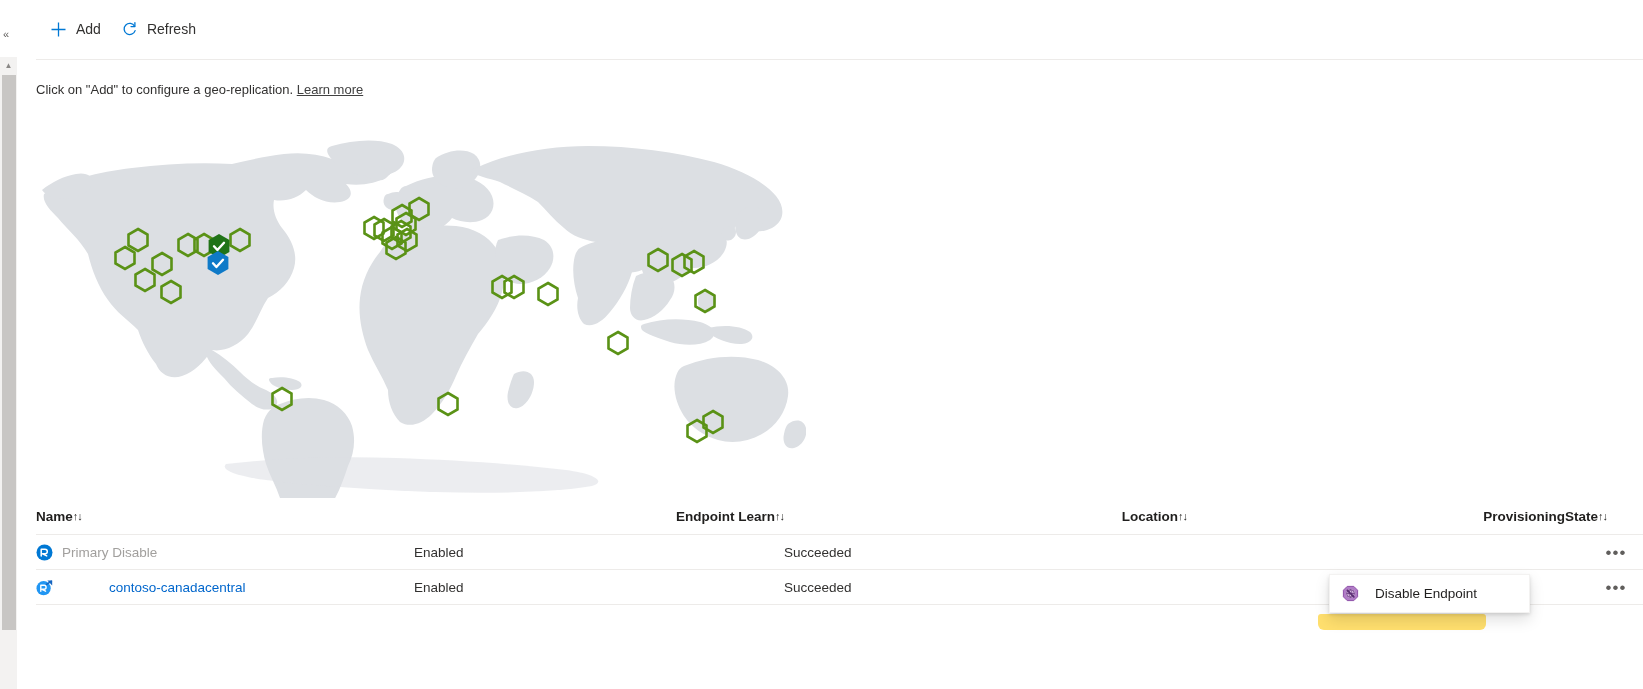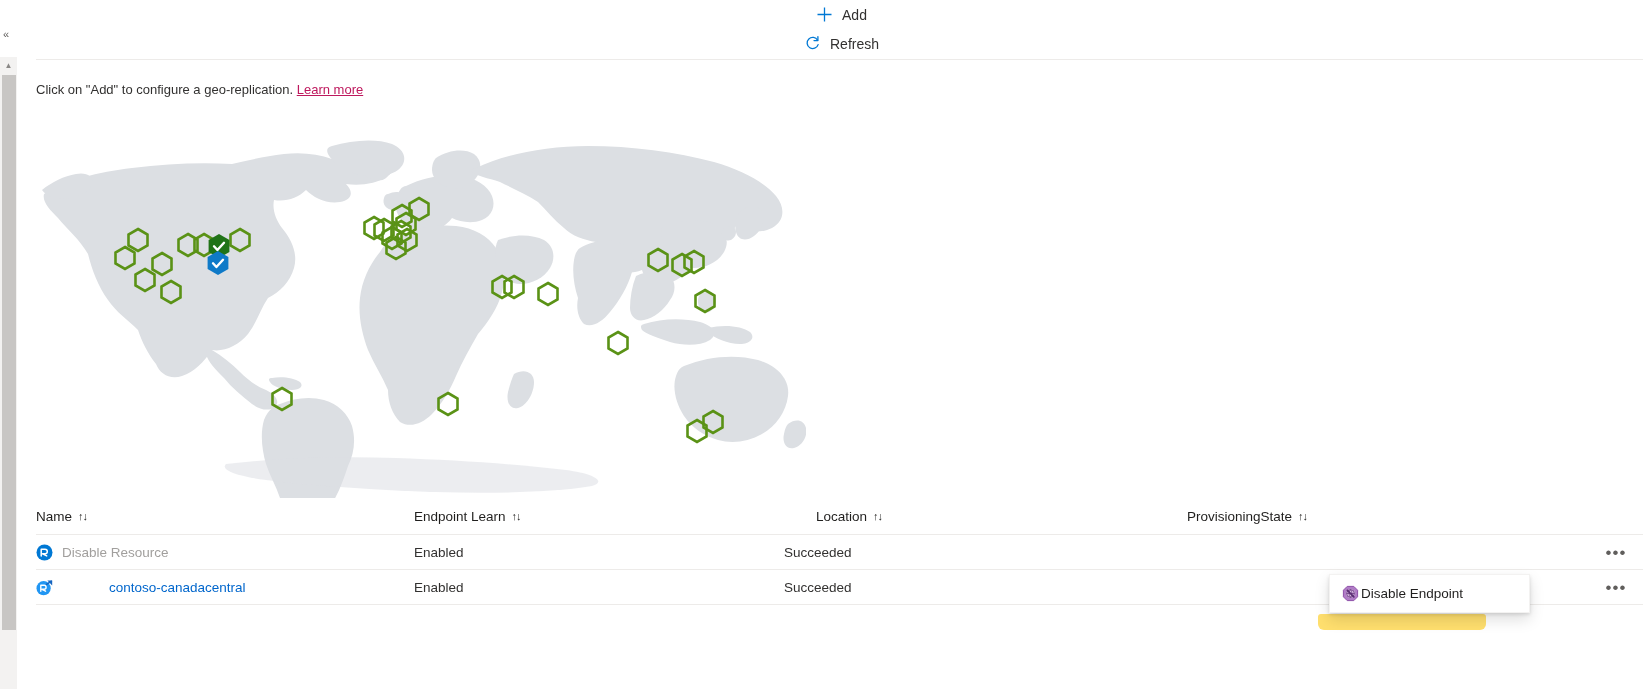--- a/index.html
+++ b/index.html
@@ -29,58 +29,58 @@
   }
   #scroll-thumb{
     position:absolute;left:2px;top:75px;width:14px;height:555px;
     background:#c8c6c4;border-radius:0px;cursor:pointer;
   }
 
   
   #command-bar{
     position:absolute;left:18px;top:0px;width:1625px;height:58px;
     background:#ffffff;
-    display:flex;align-items:center;padding-left:22px;box-sizing:border-box;flex-direction:column;
+    display:flex;align-items:center;padding-left:22px;box-sizing:border-box;
   }
   .cmd-btn{
     display:flex;align-items:center;gap:9px;height:36px;padding:0 10px;
     cursor:pointer;background:transparent;border:none;
     font-size:14px;color:#323130;font-family:inherit;white-space:nowrap;
   }
   .cmd-ico{display:block;width:17px;height:17px;flex:0 0 17px;}
   #command-sep{
     position:absolute;left:36px;top:59px;width:1607px;height:1px;background:#edebe9;
   }
 
   
   #info-line{
     position:absolute;left:36px;top:82px;
     font-size:13px;color:#323130;white-space:nowrap;
   }
   #learn-more{
-    color:#be185d;text-decoration:underline;cursor:pointer;
+    color:#404040;text-decoration:underline;cursor:pointer;
   }
 
   
   #map-wrap{
     position:absolute;left:36px;top:128px;width:770px;height:370px;
   }
   #map-wrap svg{display:block;width:770px;height:370px;}
 
   
   #table{
     position:absolute;left:36px;top:498px;width:1607px;
   }
   .thead{
     display:flex;align-items:center;height:36px;
     border-bottom:1px solid #edebe9;
   }
   .th{
-    font-size:13.5px;font-weight:400;color:#201f1e;
-    display:flex;align-items:center;gap:6px;cursor:pointer;white-space:nowrap;
+    font-size:13.5px;font-weight:700;color:#201f1e;
+    display:flex;align-items:center;cursor:pointer;white-space:nowrap;justify-content:flex-end;
   }
   .sort-ico{font-size:11px;color:#201f1e;letter-spacing:-1px;}
   .trow{
     display:flex;align-items:center;height:34px;
     border-bottom:1px solid #edebe9;position:relative;
   }
   .c-name{width:378px;display:flex;align-items:center;gap:9px;flex:0 0 378px;}
   .c-status{width:370px;flex:0 0 370px;font-size:13.5px;color:#323130;}
   .c-loc{width:371px;flex:0 0 371px;font-size:13.5px;color:#323130;padding-left:32px;}
   .c-prov{width:420px;flex:0 0 420px;font-size:13.5px;color:#323130;}
@@ -97,21 +97,21 @@
   
   #ctx-menu{
     position:absolute;left:1329px;top:574px;width:201px;height:39px;
     background:#ffffff;
     box-shadow:0 1.6px 3.6px rgba(0,0,0,.13),0 6.4px 14.4px rgba(0,0,0,.13);
     border:1px solid #f3f2f1;
     display:flex;align-items:center;padding-left:12px;box-sizing:border-box;
     z-index:40;
   }
   #ctx-item{
-    display:flex;align-items:center;gap:2px;cursor:pointer;
+    display:flex;align-items:center;gap:16px;cursor:pointer;
     font-size:13.5px;color:#201f1e;width:100%;height:100%;
   }
 
   
   #highlighter{
     position:absolute;left:1318px;top:614px;width:168px;height:16px;
     background:#ffdf6e;z-index:30;
     border-radius:3px 3px 6px 6px;
   }
 </style>
@@ -334,21 +334,21 @@
   </div>
 
   <div class="trow">
     <div class="c-name">
       <span class="row-ico">
         <svg viewBox="0 0 17 17" width="17" height="17">
           <circle cx="8.5" cy="8.5" r="8" fill="#0078d4"></circle>
           <path d="M5.2 11.9 L5.2 5.2 L9.0 5.2 A2.3 2.3 0 0 1 9.0 9.8 L6.6 9.8 L10.7 11.9" stroke="#ffffff" stroke-width="1.5" fill="none" stroke-linecap="round" stroke-linejoin="round"></path>
         </svg>
       </span>
-      <span class="name-txt name-disabled">Disable Resource</span>
+      <span class="name-txt name-disabled">Primary Disable</span>
     </div>
     <div class="c-status">Enabled</div>
     <div class="c-prov">Succeeded</div>
     <div class="ellipsis">•••</div>
   </div>
 
   <div class="trow">
     <div class="c-name">
       <span class="row-ico">
         <svg viewBox="0 0 17 17" width="17" height="17">

